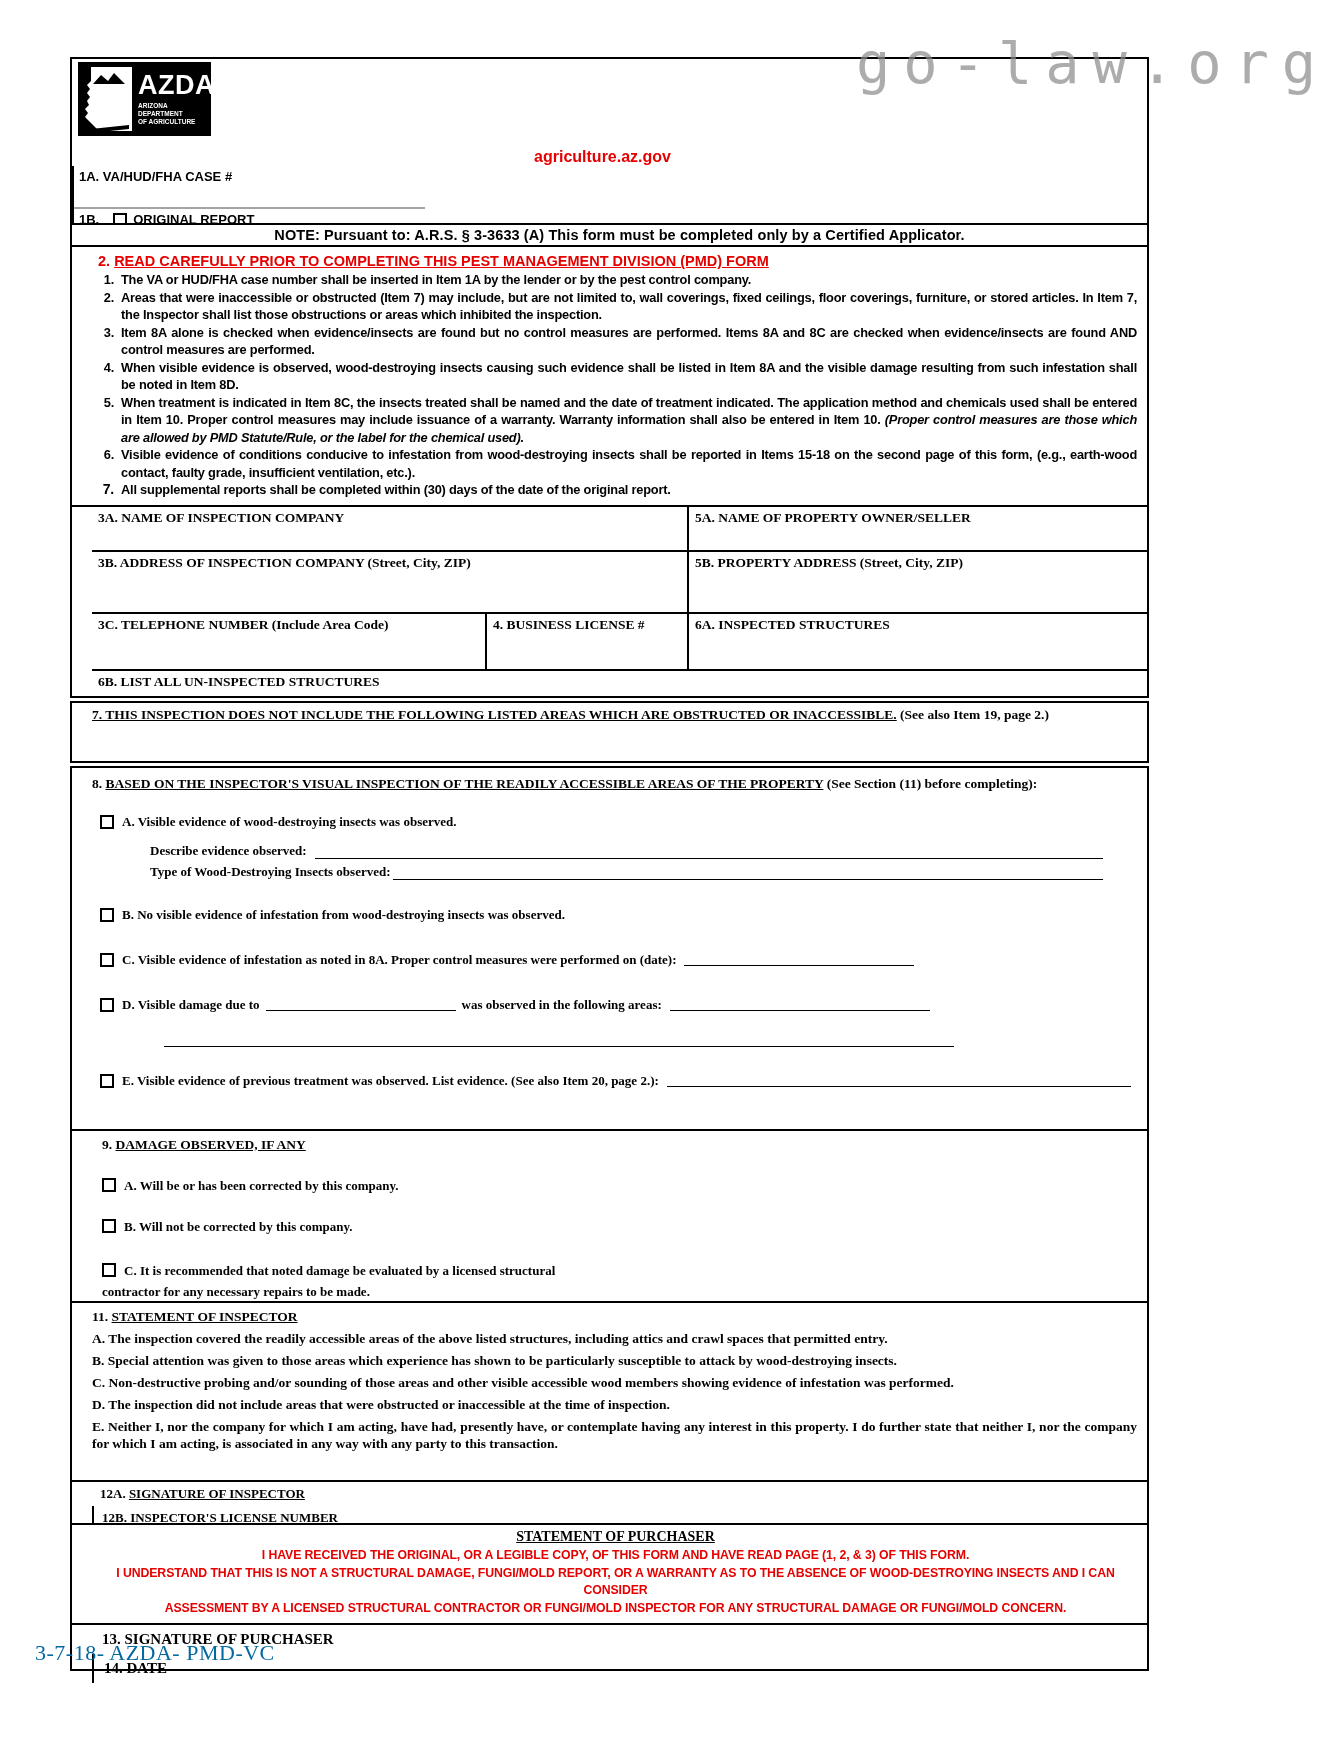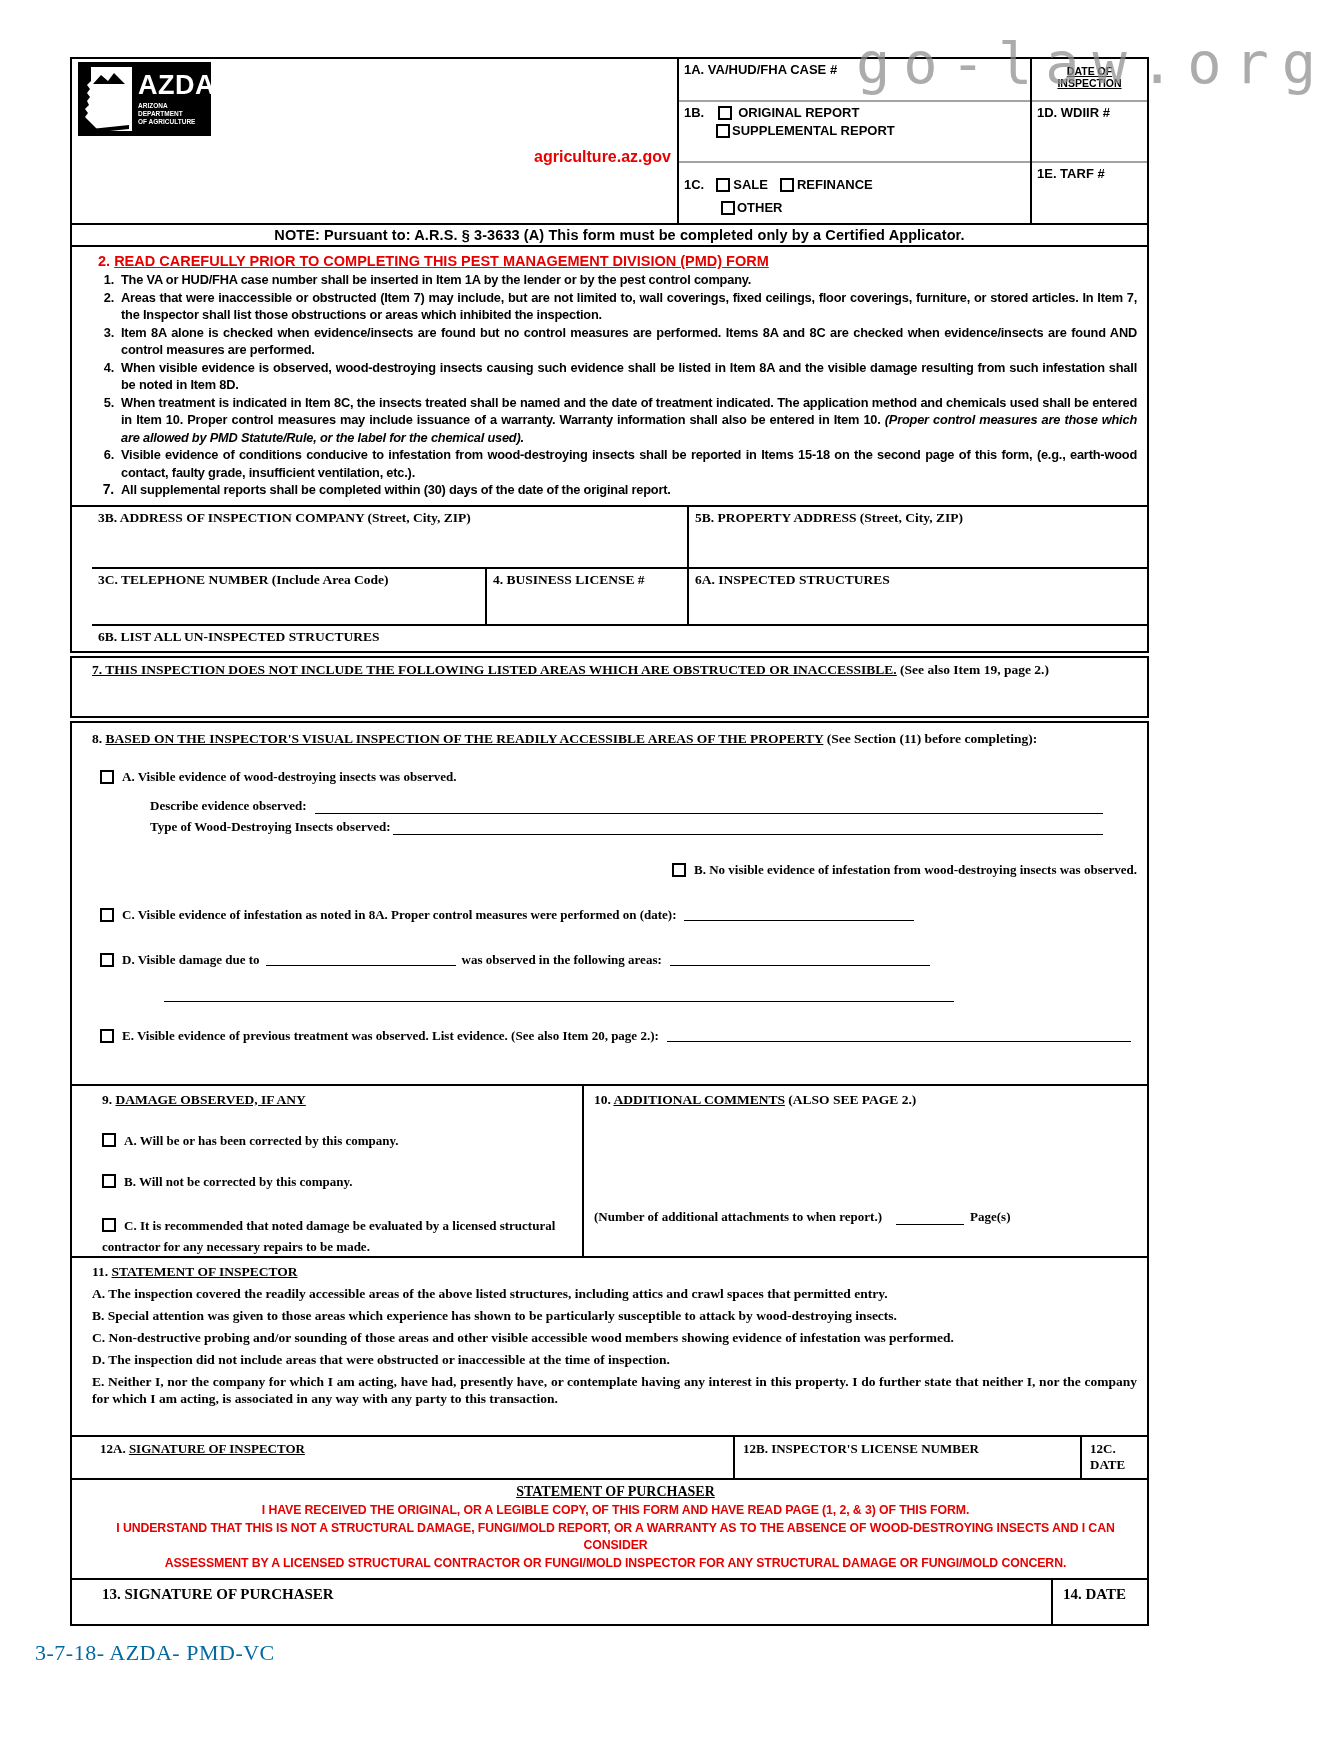--- a/index.html
+++ b/index.html
@@ -2,21 +2,21 @@
 <html style="--red: #e60000;"><head>
 <meta charset="utf-8">
 <style>
   html,body{margin:0;padding:0;}
   body{
     width:1343px;height:1738px;background:#ffffff;position:relative;
     font-family:"Liberation Sans",sans-serif;color:#000;
     -webkit-font-smoothing:antialiased;
   }
   .form{position:absolute;left:70px;top:57px;width:1079px;}
-  .box{border:2px solid #000;box-sizing:border-box;background:#fff;position:relative;}
+  .box{border:2px solid #000;box-sizing:border-box;background:#fff;position:relative;flex-direction:column;}
   .box+.box{margin-top:-2px;padding-left:20px;}
   .gap-before{margin-top:3px !important;}
 
   
   .hdr{display:flex;height:168px;}
   .hdr-left{width:605px;box-sizing:border-box;padding:3px 6px 0 6px;}
   .hdr-top{display:flex;align-items:flex-start;}
   .logo{background:#000;width:133px;height:74px;display:flex;align-items:center;padding:3px;box-sizing:border-box;flex:none;}
   .logo svg{display:block;}
   .logo-text{margin-left:5px;color:#fff;line-height:1;}
@@ -236,20 +236,24 @@
       <span class="s2-num">6.</span>
       <span class="s2-text">Visible evidence of conditions conducive to infestation from wood-destroying insects shall be reported in Items 15-18 on the second page of this form, (e.g., earth-wood contact, faulty grade, insufficient ventilation, etc.).</span>
     </div>
     <div class="s2-item">
       <span class="s2-num" style="font-size:14px;">7.</span>
       <span class="s2-text">All supplemental reports shall be completed within (30) days of the date of the original report.</span>
     </div>
   </div>
 
   <div class="box">
+    <div class="grow gr-1">
+      <div class="gcell w595"><span>3A. NAME OF INSPECTION COMPANY</span></div>
+      <div class="gcell gflex"><span>5A. NAME OF PROPERTY OWNER/SELLER</span></div>
+    </div>
     <div class="grow gr-2">
       <div class="gcell w595"><span>3B. ADDRESS OF INSPECTION COMPANY (Street, City, ZIP)</span></div>
       <div class="gcell gflex"><span>5B. PROPERTY ADDRESS (Street, City, ZIP)</span></div>
     </div>
     <div class="grow gr-3">
       <div class="gcell w393"><span>3C. TELEPHONE NUMBER (Include Area Code)</span></div>
       <div class="gcell w202"><span>4. BUSINESS LICENSE #</span></div>
       <div class="gcell gflex"><span>6A. INSPECTED STRUCTURES</span></div>
     </div>
     <div class="grow gr-4">
@@ -275,21 +279,21 @@
     </div>
     <div class="subline">
       <span>Describe evidence observed:</span>
       <span class="blank bflex"></span>
     </div>
     <div class="subline" style="margin-top:5px;">
       <span>Type of Wood-Destroying Insects observed:</span>
       <span class="blank bflex" style="margin-left:2px;"></span>
     </div>
 
-    <div class="cbrow" style="margin-top:27px;justify-content:flex-end;">
+    <div class="cbrow" style="margin-top:27px;">
       <span class="cb"></span>
       <span class="txt">B.  No visible evidence of infestation from wood-destroying insects was observed.</span>
     </div>
 
     <div class="cbrow" style="margin-top:29px;">
       <span class="cb"></span>
       <span class="txt">C.  Visible evidence of infestation as noted in 8A.  Proper control measures were performed on (date):</span>
       <span class="blank b230"></span>
     </div>
 

